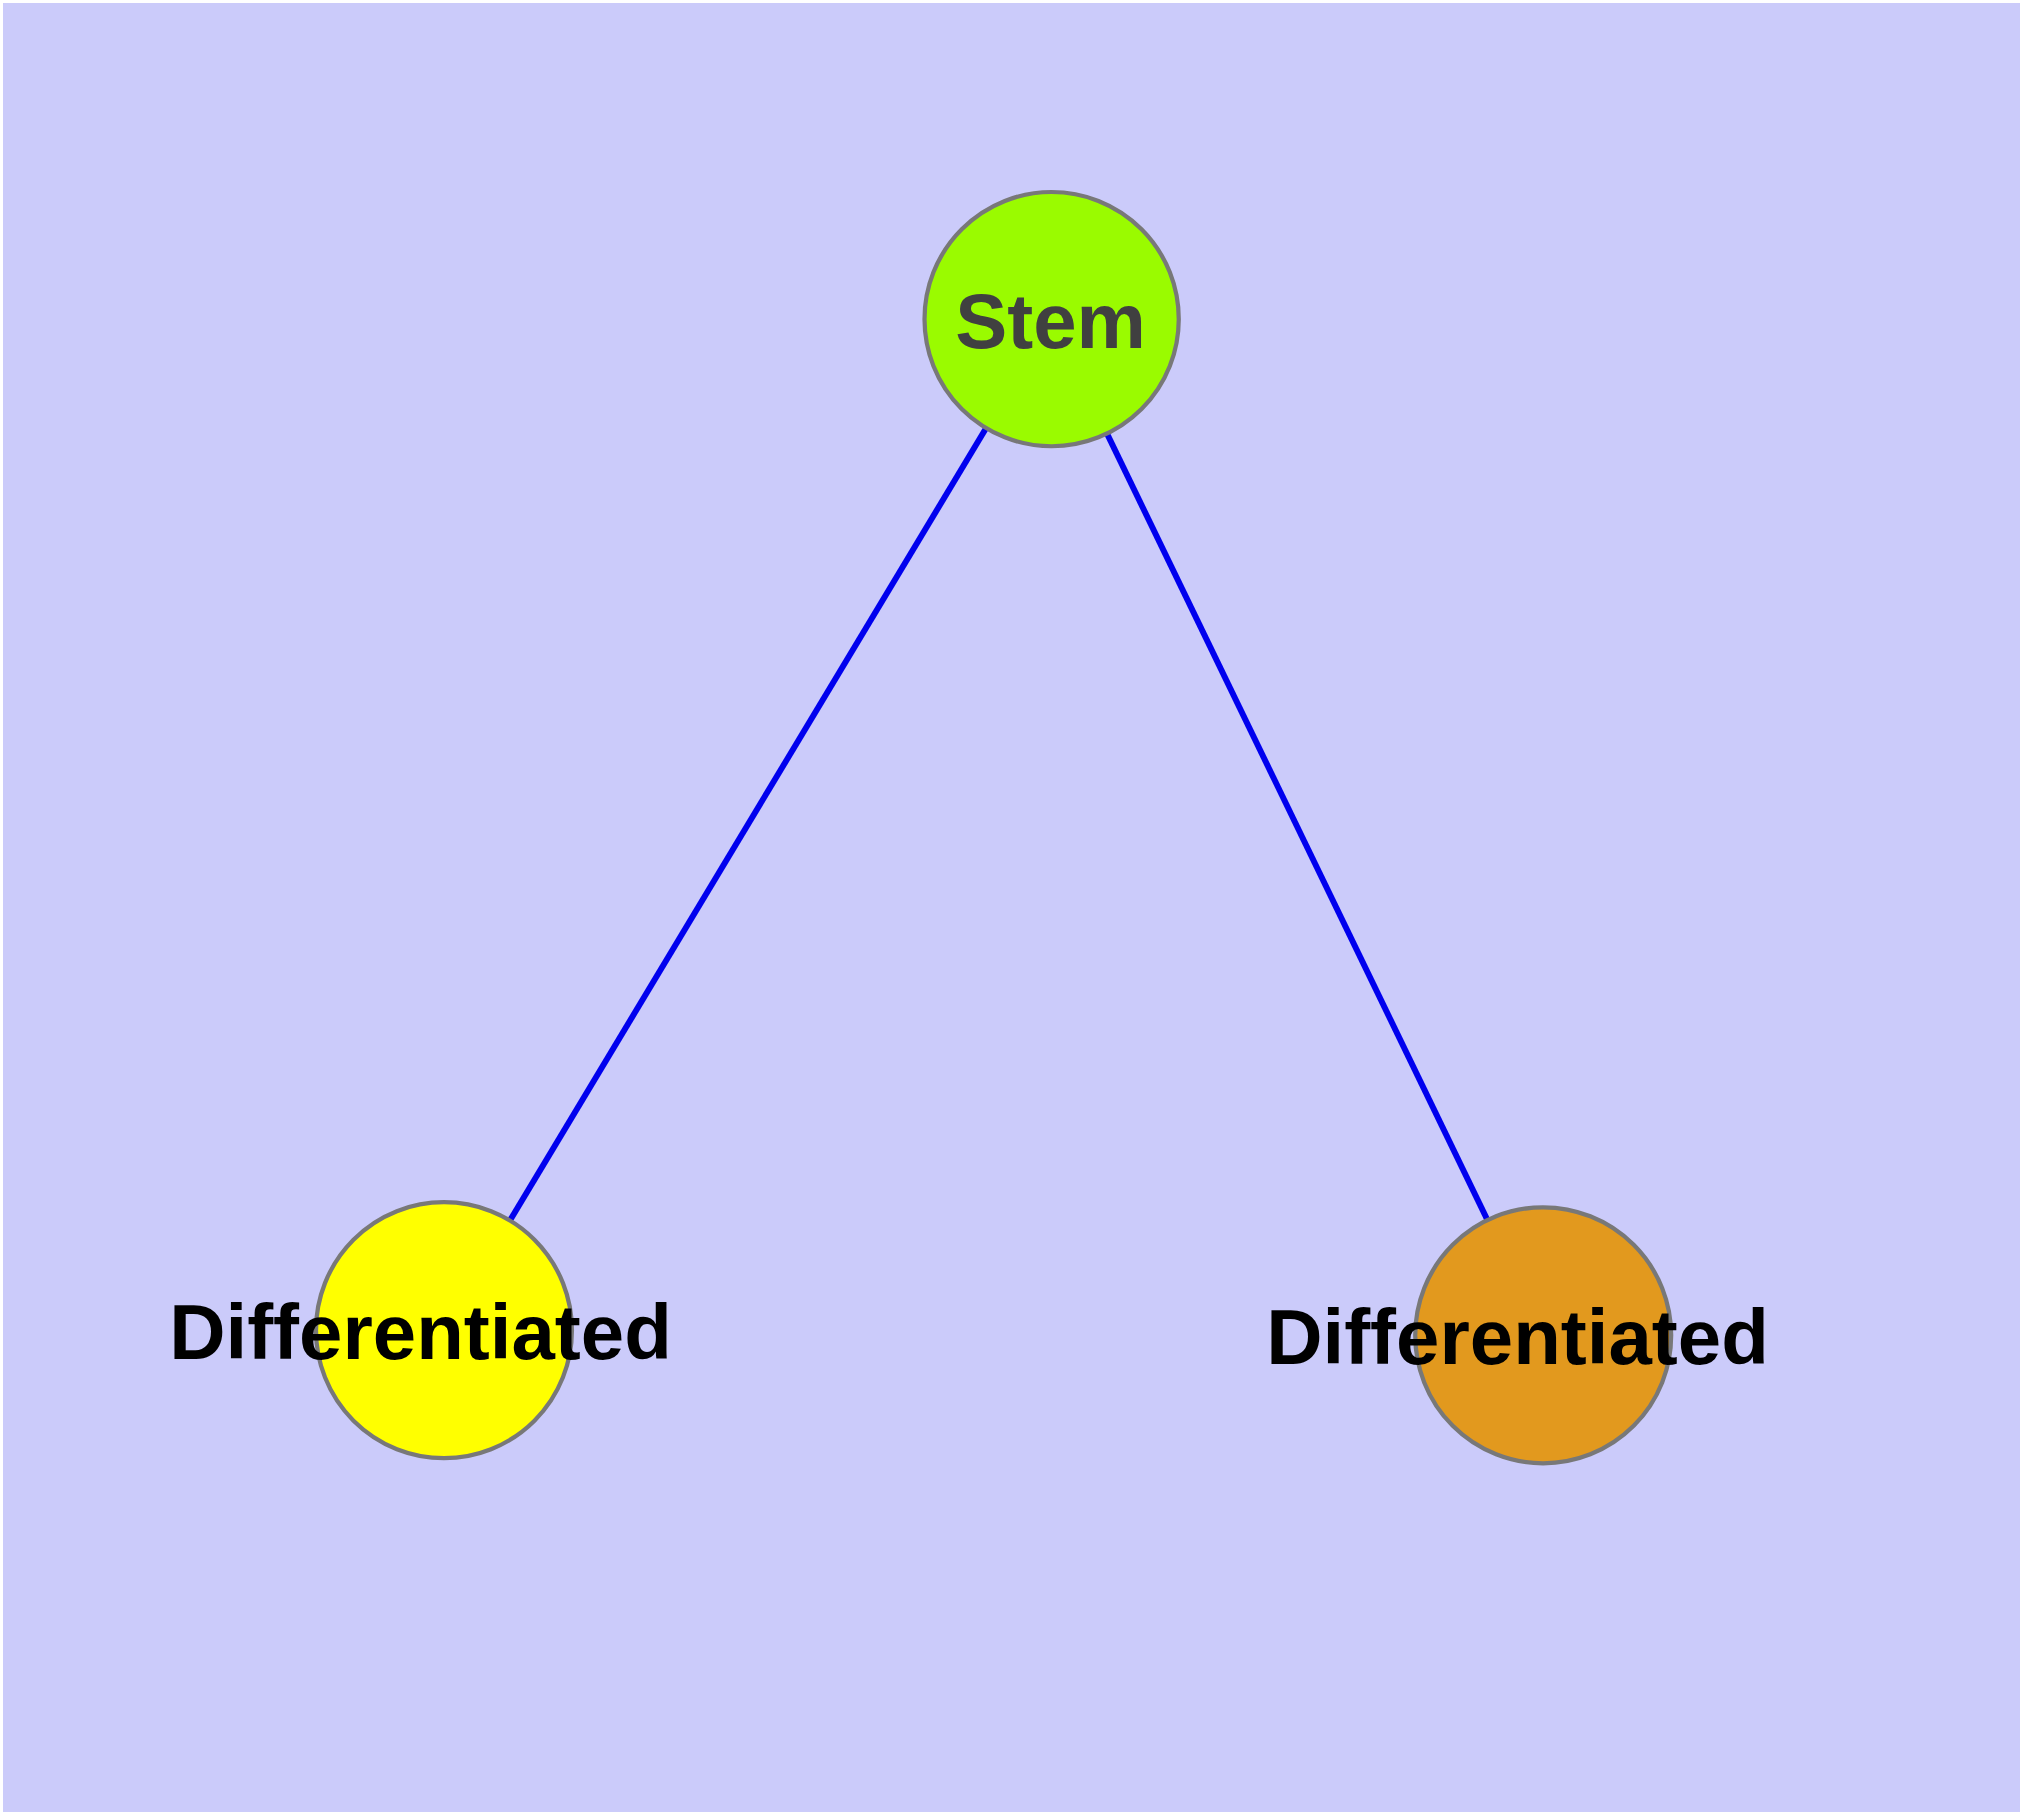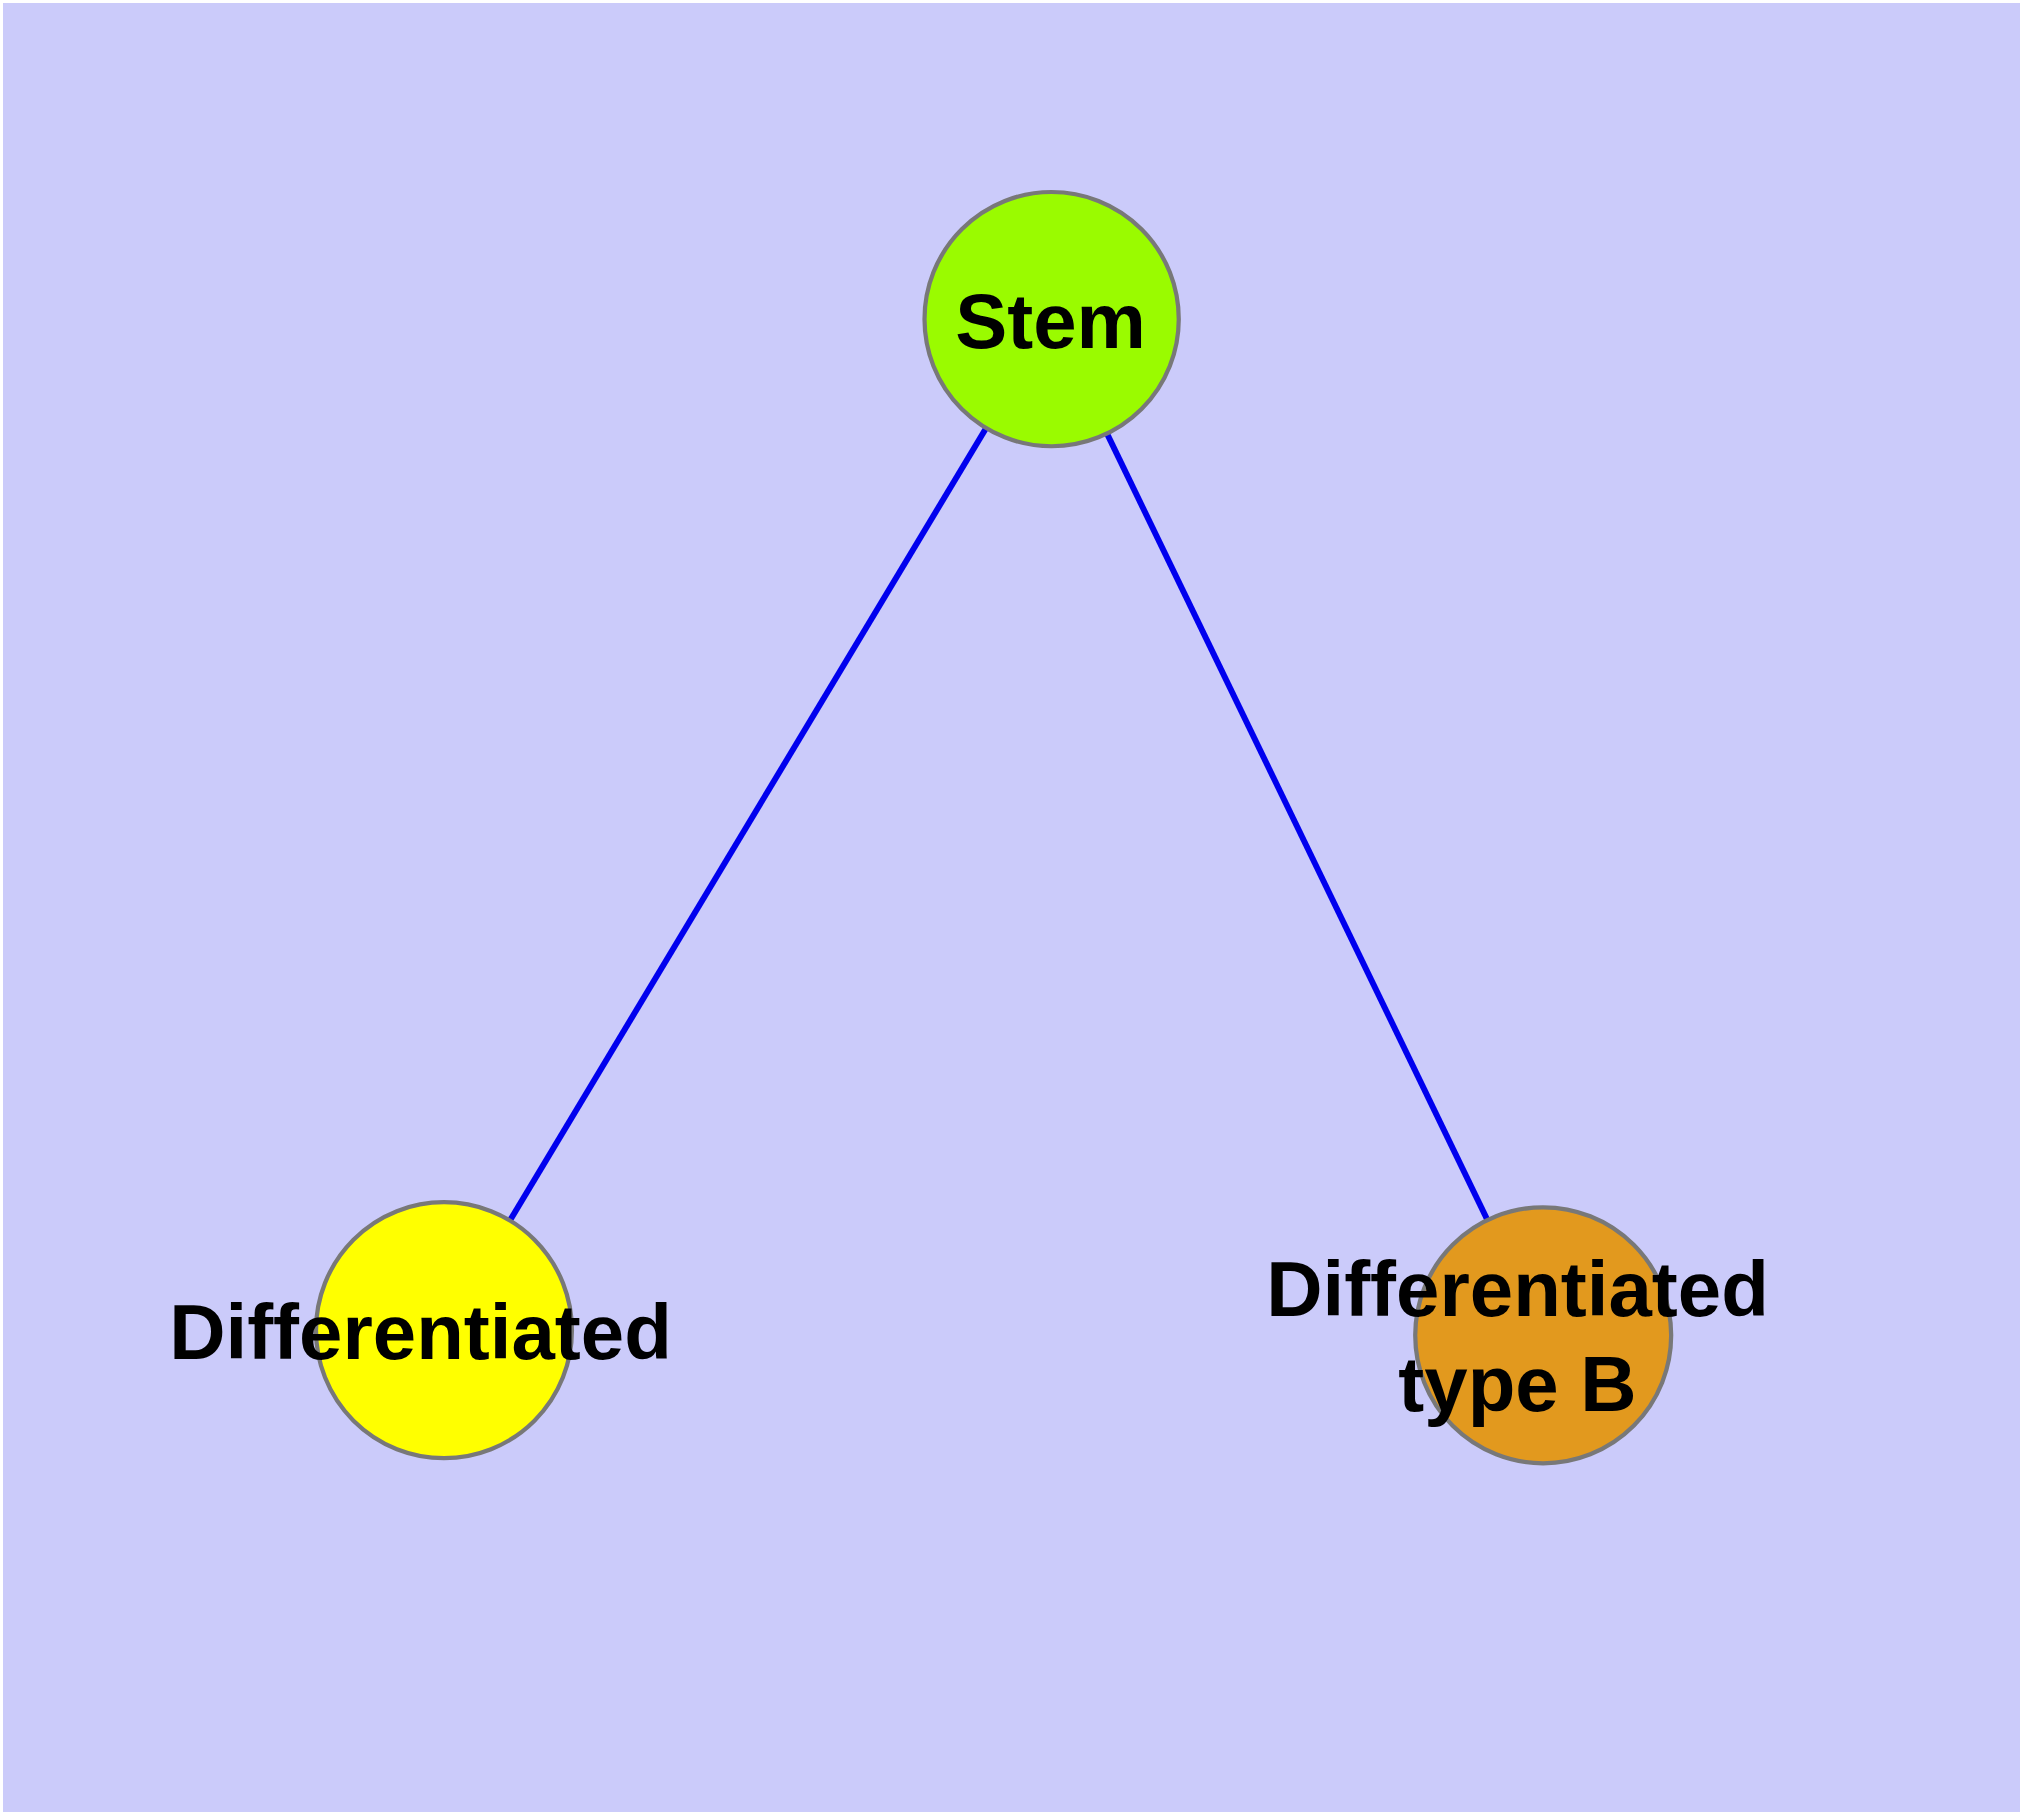--- a/index.html
+++ b/index.html
@@ -53,27 +53,26 @@
 <div class="stage">
   <div class="canvas" style="background: rgb(203, 203, 250);">
     <svg class="graph-svg" viewBox="0 0 2384 2138" xmlns="http://www.w3.org/2000/svg">
       <line x1="1237" y1="373" x2="520" y2="1566" stroke="#0000EE" stroke-width="7"></line>
       <line x1="1237" y1="373" x2="1817" y2="1572" stroke="#0000EE" stroke-width="7"></line>
       <circle cx="1237" cy="373" r="150" fill="#9AFB00" stroke="#787878" stroke-width="5"></circle>
       <circle cx="520" cy="1566" r="151" fill="#FFFF00" stroke="#787878" stroke-width="5"></circle>
       <circle cx="1817" cy="1572" r="151" fill="#E2991E" stroke="#787878" stroke-width="5"></circle>
     </svg>
 
-    <div class="node-label" style="left: 1048px; top: 318px; color: #000000;">
+    <div class="node-label" style="left: 1048px; top: 318px; color: #404040;">
       <span class="label-line">Stem</span>
     </div>
 
     <div class="node-label" style="left: 418px; top: 1329px; color: rgb(0, 0, 0);">
       <span class="label-line">Differentiated</span>
     </div>
 
     <div class="node-label" style="left: 1515px; top: 1334px; color: rgb(0, 0, 0);">
       <span class="label-line">Differentiated</span>
-      <span class="label-line">type B</span>
     </div>
   </div>
 </div>
 
 
 </body></html>

